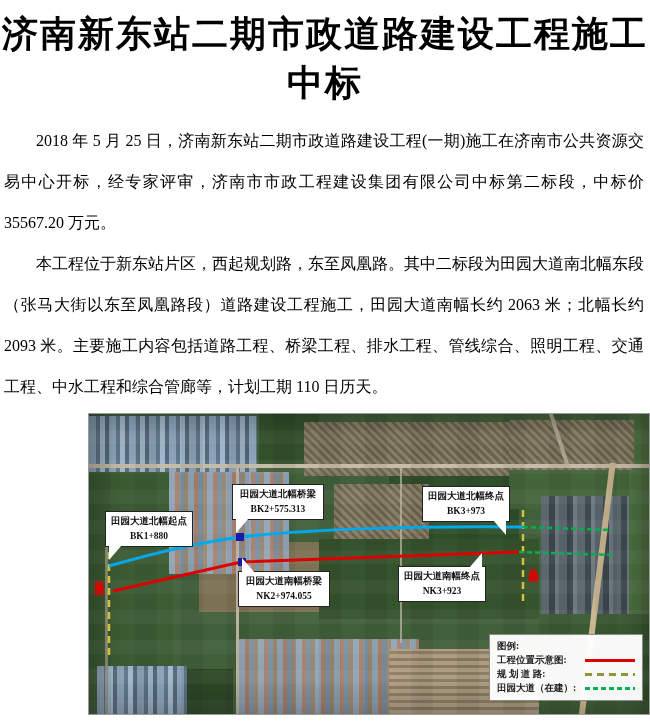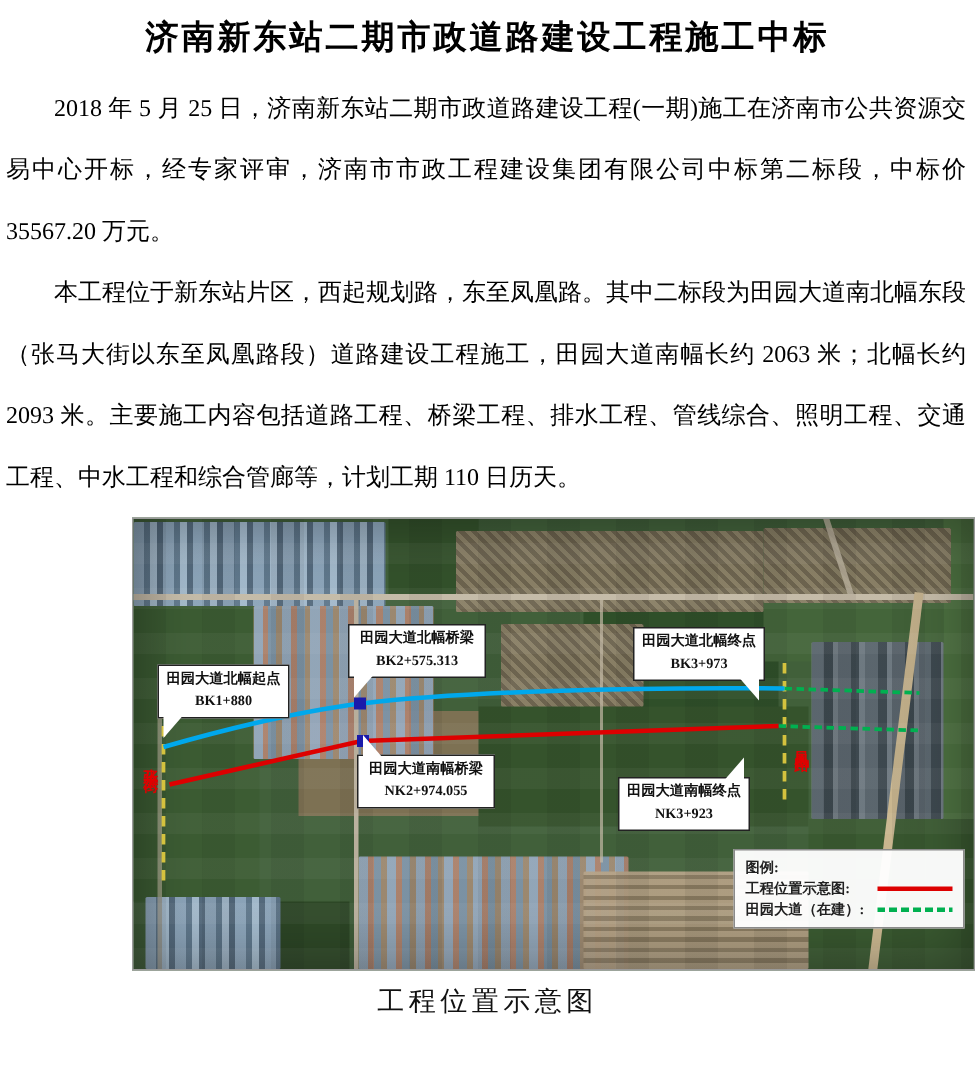--- a/index.html
+++ b/index.html
@@ -1,18 +1,18 @@
 <!DOCTYPE html>
 <html><head>
 <meta charset="utf-8">
 <style>
   html,body{margin:0;padding:0;background:#fff;}
   .page{position:relative;width:650px;height:722px;background:#fff;overflow:hidden;
         font-family:"Liberation Serif","DejaVu Serif",serif;color:#000;}
-  .title{margin:10px 2px 12px;text-align:center;font-size:22px;font-weight:bold;letter-spacing:2px;}
+  .title{margin:10px 2px 12px;text-align:center;font-size:36px;font-weight:bold;letter-spacing:2px;}
   .body-para{margin:0;padding:0 6px 0 4px;font-size:16px;line-height:41px;
              text-align:justify;text-indent:2em;}
   .map{position:relative;width:560px;height:300px;margin:6px 0 0 88px;background:#41603a;
        overflow:hidden;border:1px solid #9a9a9a;box-sizing:content-box;}
   .map::before{content:"";position:absolute;left:0;top:0;right:0;bottom:0;z-index:2;pointer-events:none;
        background:repeating-linear-gradient(0deg,rgba(255,255,255,.04) 0 14px,transparent 14px 30px),
                   repeating-linear-gradient(90deg,rgba(0,0,0,.06) 0 22px,transparent 22px 46px);}
   .map::after{content:"";position:absolute;left:0;top:0;right:0;bottom:0;z-index:2;pointer-events:none;
        box-shadow:inset 0 0 42px rgba(0,0,0,.38);}
   .p,.c,.r{position:absolute;}
@@ -110,31 +110,35 @@
     <div class="callout" style="left:333px;top:72px;width:80px;">
       <div>田园大道北幅终点</div>
       <div>BK3+973</div>
       <div class="tail tail-br"></div>
     </div>
     <div class="callout" style="left:149px;top:157px;width:84px;">
       <div>田园大道南幅桥梁</div>
       <div>NK2+974.055</div>
       <div class="tail tail-tl"></div>
     </div>
-    <div class="callout" style="left:323px;top:152px;width:80px;margin-top:20px;">
+    <div class="callout" style="left:309px;top:152px;width:80px;">
       <div>田园大道南幅终点</div>
       <div>NK3+923</div>
       <div class="tail tail-tr"></div>
     </div>
 
     <div class="legend">
       <div class="legend-row">图例:</div>
       <div class="legend-row">
         <span>工程位置示意图:</span>
         <span class="sample s-south"></span>
+      </div>
+      <div class="legend-row">
+        <span>规 划 道 路:</span>
+        <span class="sample s-planned"></span>
       </div>
       <div class="legend-row">
         <span>田园大道（在建）:</span>
         <span class="sample s-constr"></span>
       </div>
     </div>
 
   </div>
 
   <div class="caption">工程位置示意图</div>

